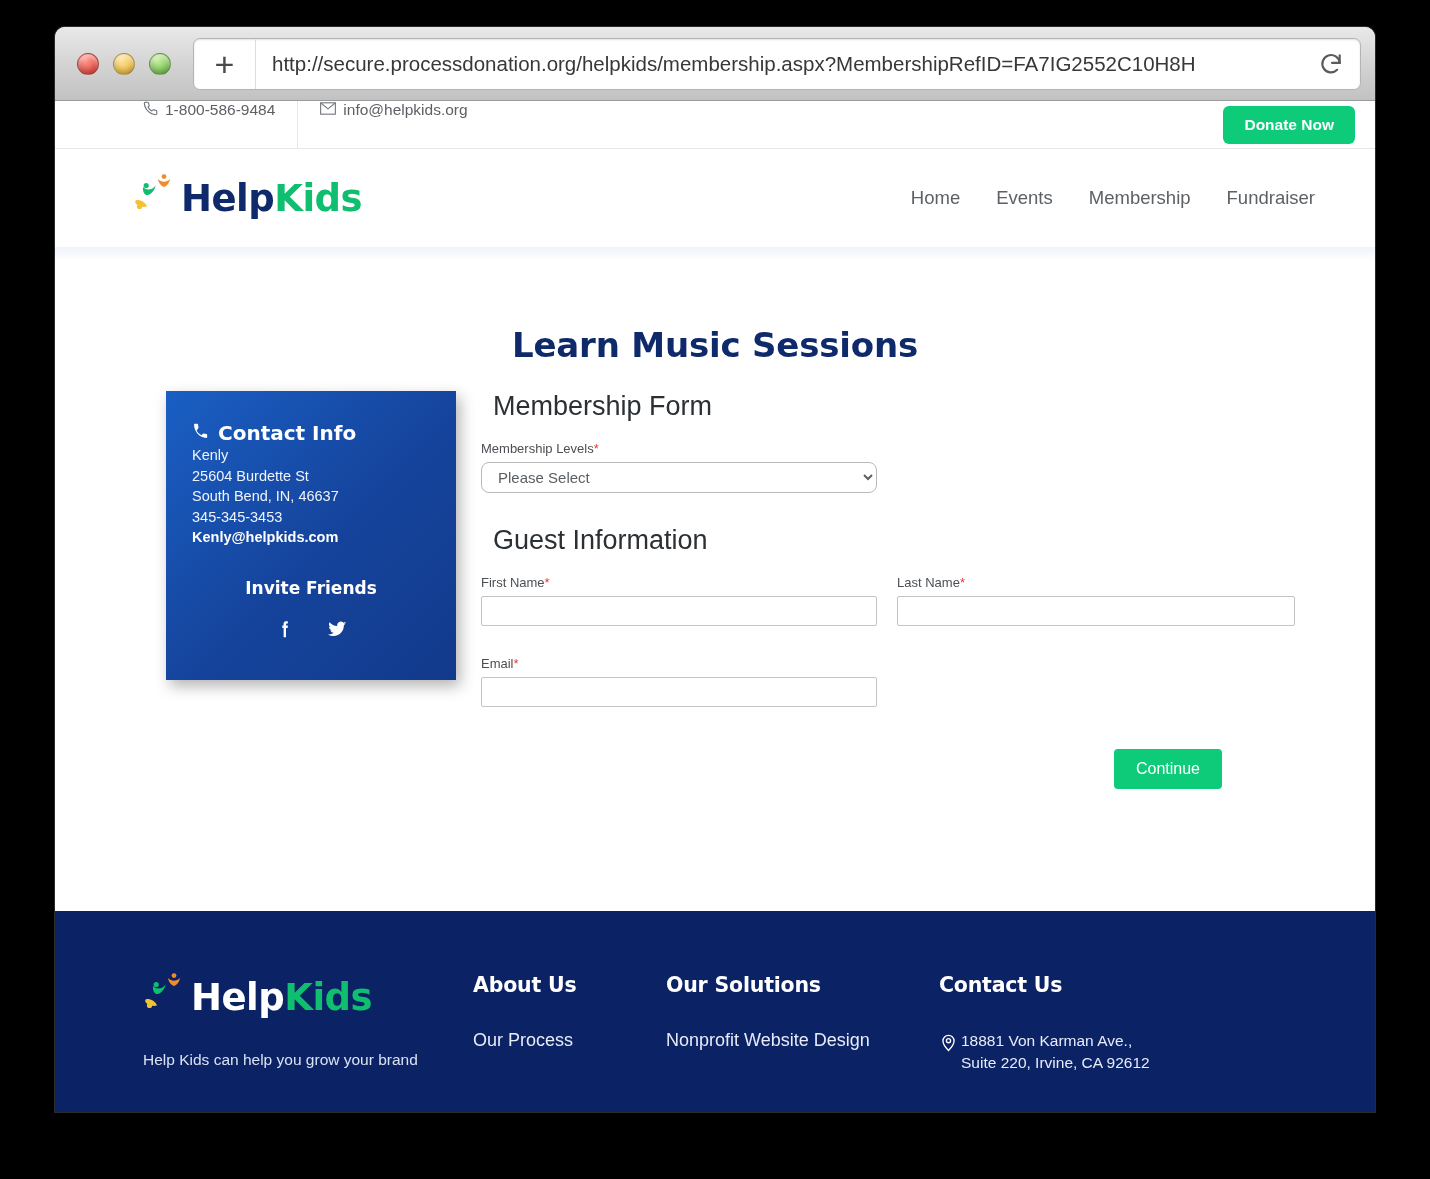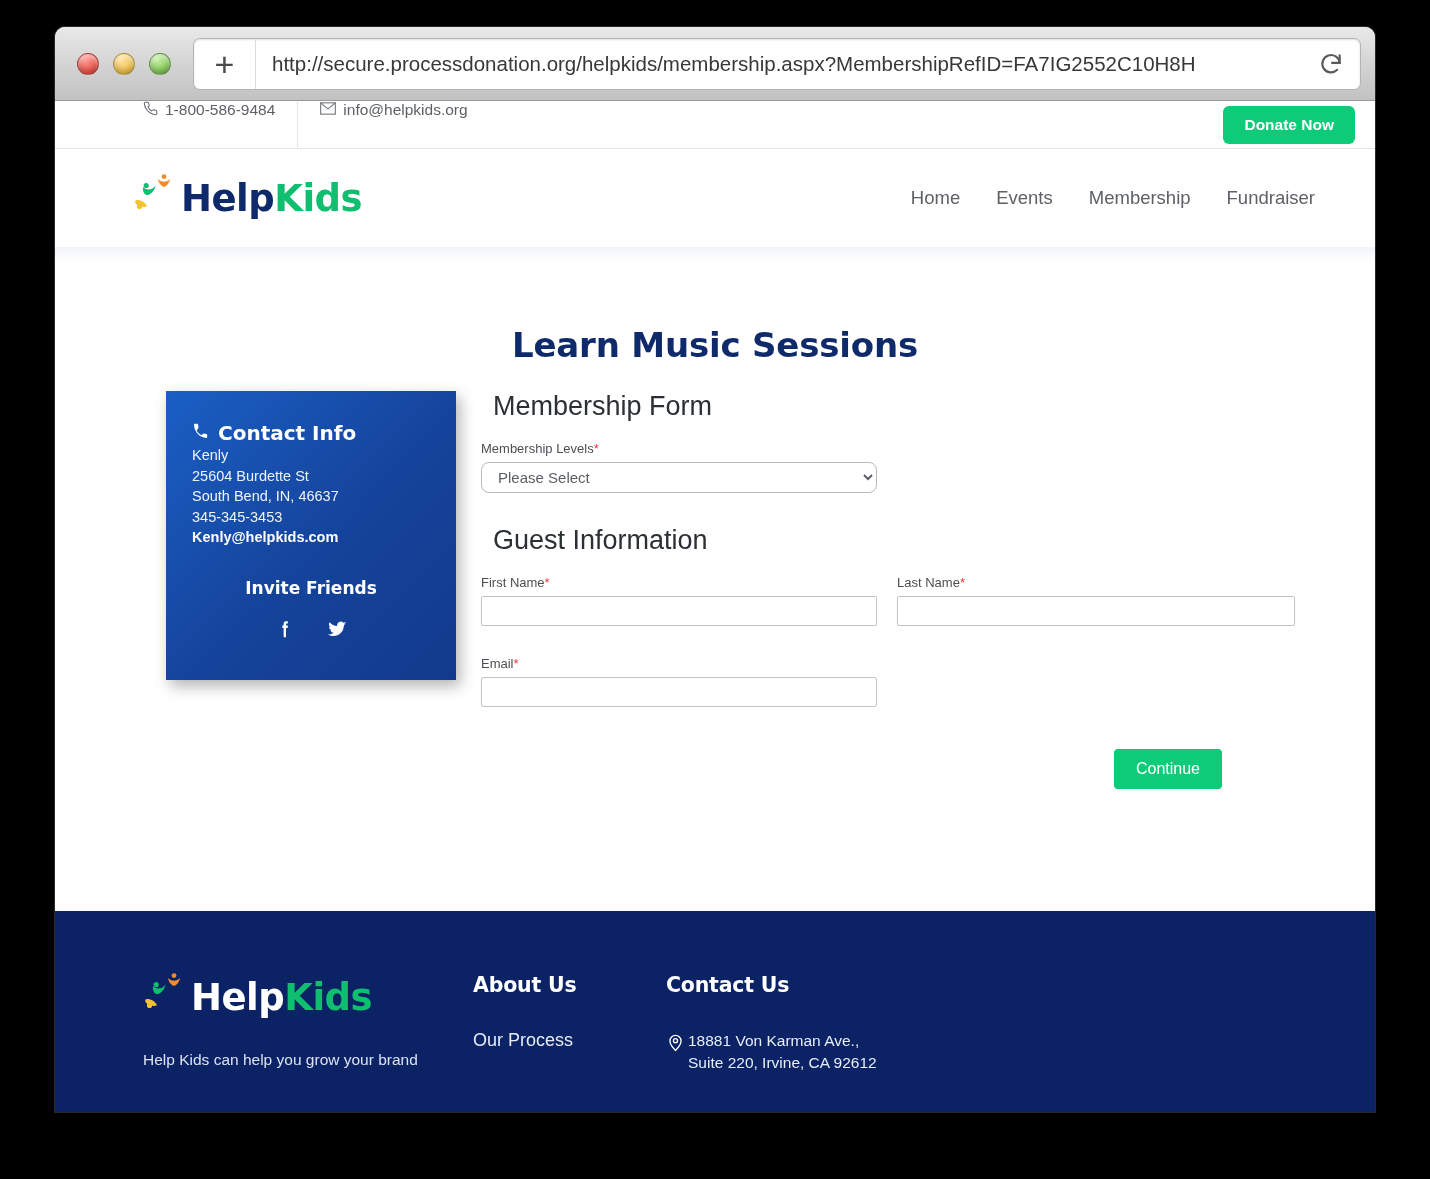--- a/index.html
+++ b/index.html
@@ -410,20 +410,24 @@
             <span class="logo-word"><span class="logo-help">Help</span><span class="logo-kids">Kids</span></span>
           </div>
           <div class="footer-tagline">Help Kids can help you grow your brand</div>
         </div>
 
         <div class="footer-col about">
           <div class="footer-heading">About Us</div>
           <a class="footer-link">Our Process</a>
         </div>
 
+        <div class="footer-col solutions">
+          <div class="footer-heading">Our Solutions</div>
+          <a class="footer-link">Nonprofit Website Design</a>
+        </div>
 
         <div class="footer-col contact">
           <div class="footer-heading">Contact Us</div>
           <div class="footer-addr">
             <span class="pin-icon">
               <svg viewBox="0 0 24 24" width="19" height="23" fill="none" stroke="#ffffff" stroke-width="1.7">
                 <path d="M12 22s7-7.2 7-12a7 7 0 0 0-14 0c0 4.8 7 12 7 12z"></path>
                 <circle cx="12" cy="9.7" r="2.6"></circle>
               </svg>
             </span>

